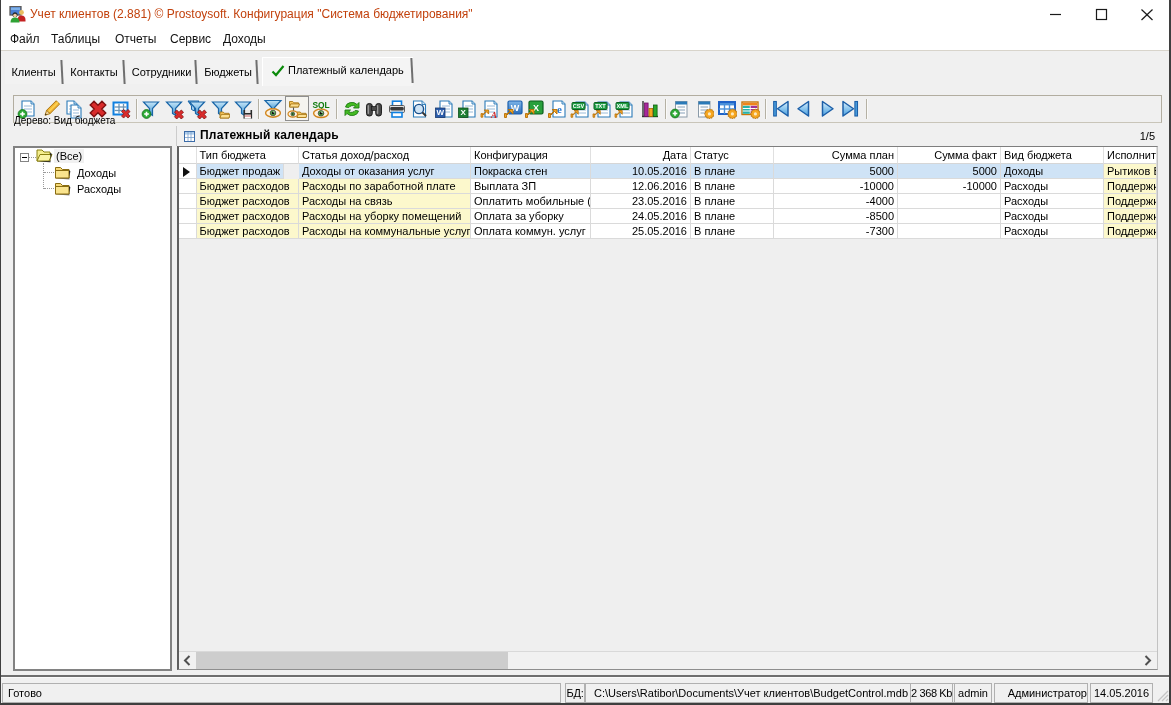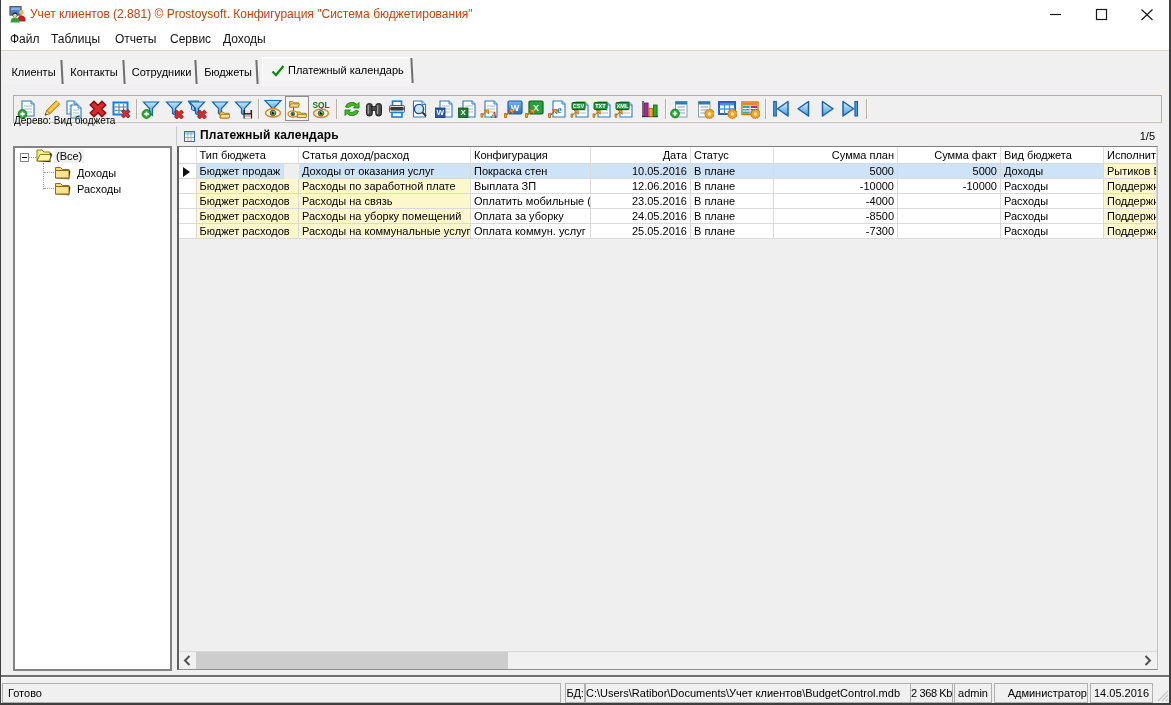--- a/index.html
+++ b/index.html
@@ -534,21 +534,21 @@
 <svg class="abs" style="left:183px;top:655px" width="8" height="11" viewBox="0 0 8 11">
     <path d="M6.5 1 L2 5.5 L6.5 10" fill="none" stroke="#505050" stroke-width="2"></path>
   </svg>
 <svg class="abs" style="left:1144px;top:655px" width="8" height="11" viewBox="0 0 8 11">
     <path d="M1.5 1 L6 5.5 L1.5 10" fill="none" stroke="#505050" stroke-width="2"></path>
   </svg>
 
 <div class="abs" id="botline"></div>
 <div class="sp" style="left:2px;width:559px;padding-left:5px">Готово</div>
 <div class="sp" style="left:565px;width:20px;text-align:center;letter-spacing:-0.3px">БД:</div>
-<div class="sp" style="left:585px;width:372px;padding-left:0">C:\Users\Ratibor\Documents\Учет клиентов\BudgetControl.mdb</div>
+<div class="sp" style="left:585px;width:372px;padding-left:8px">C:\Users\Ratibor\Documents\Учет клиентов\BudgetControl.mdb</div>
 <div class="sp" style="left:910px;width:43px;text-align:center;letter-spacing:-0.4px">2 368 Kb</div>
 <div class="sp" style="left:954px;width:38px;text-align:center">admin</div>
 <div class="sp" style="left:994px;width:94px;text-align:right">Администратор</div>
 <div class="sp" style="left:1090px;width:63px;text-align:center">14.05.2016</div>
 <svg class="abs" style="left:1155px;top:688px" width="14" height="14" viewBox="0 0 14 14">
   <line x1="13" y1="3" x2="3" y2="13" stroke="#c4c4c4" stroke-width="1.2"></line>
   <line x1="13" y1="7" x2="7" y2="13" stroke="#c4c4c4" stroke-width="1.2"></line>
   <line x1="13" y1="11" x2="11" y2="13" stroke="#c4c4c4" stroke-width="1.2"></line>
 </svg>
 <div class="abs" id="bL"></div>

